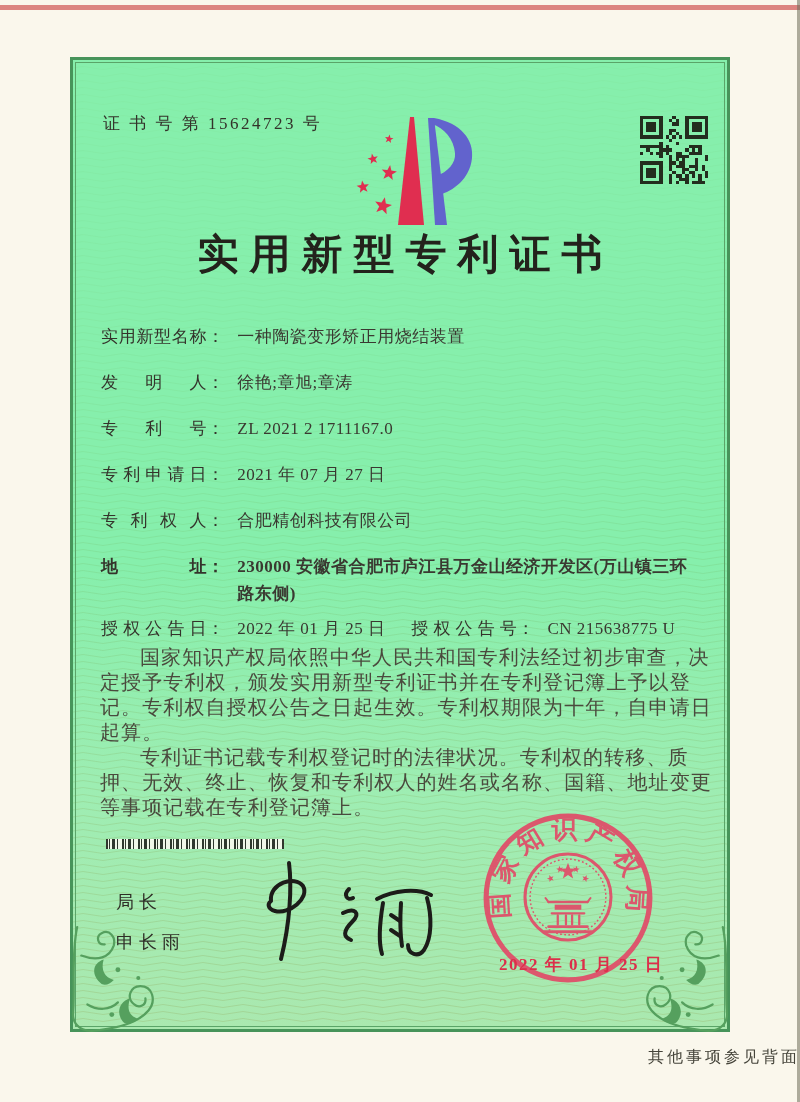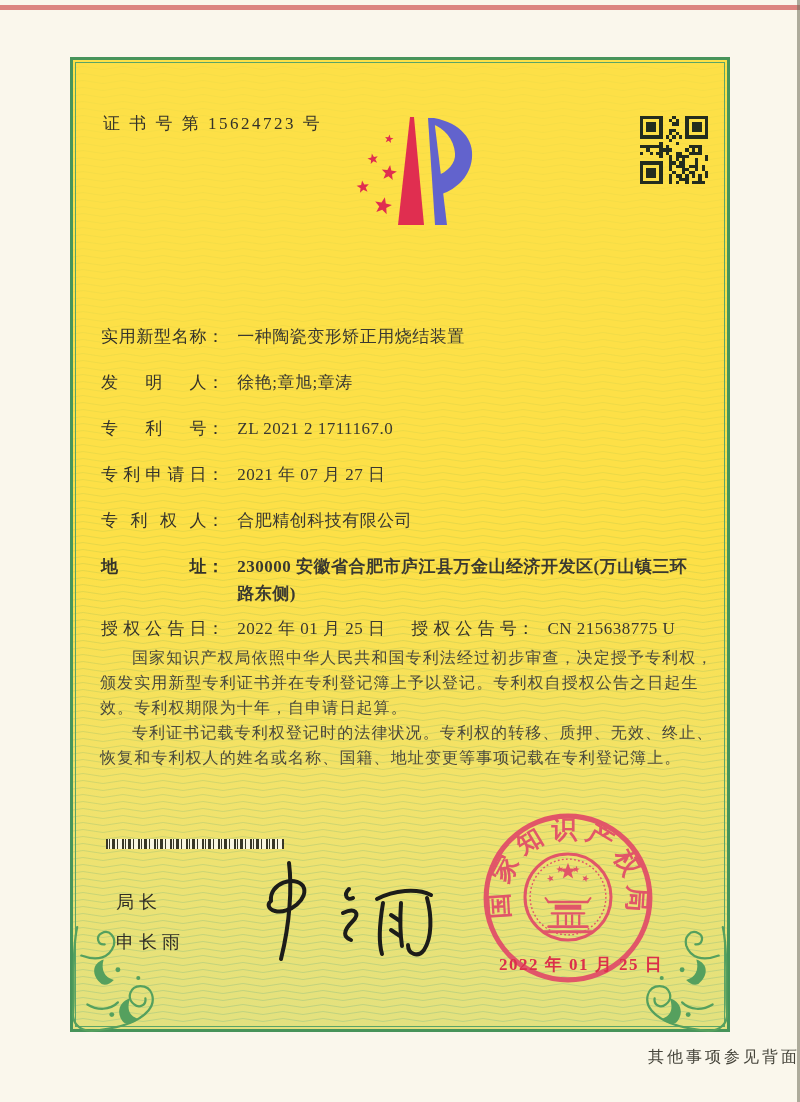--- a/index.html
+++ b/index.html
@@ -9,21 +9,21 @@
     font-family:"Liberation Serif","DejaVu Serif",serif;
     color:#3b3a32;
   }
   .page{position:absolute;inset:0;background:#faf7ec;}
   .scan-top-line{position:absolute;left:0;top:5px;width:100%;height:5px;background:#d15f5c;opacity:.75;}
   .scan-right-line{position:absolute;right:0;top:0;width:3px;height:100%;background:#6d6d5a;opacity:.55;}
 
   
   .frame{
     position:absolute;left:70px;top:57px;width:660px;height:975px;
-    border:3px solid #47945a;background:#fde047;box-sizing:border-box;padding-left:28px;
+    border:3px solid #47945a;background:#86efac;box-sizing:border-box;padding-left:28px;
   }
   .frame .inner-rule{
     position:absolute;inset:2px;border:1px solid #5aa468;pointer-events:none;z-index:5;
   }
   .waves{position:absolute;inset:0;width:100%;height:100%;z-index:0;}
   .tint{
     position:absolute;inset:0;z-index:1;pointer-events:none;
     background:linear-gradient(180deg,rgba(228,240,212,0) 52%,rgba(214,232,193,.30) 76%,rgba(203,226,178,.52) 100%);
   }
   .ornament{position:absolute;width:112px;height:112px;z-index:6;}
@@ -48,21 +48,21 @@
     display:inline-block;width:106px;vertical-align:top;
     text-align:justify;text-align-last:justify;color:#34332b;
   }
   .frow .colon{display:inline-block;vertical-align:top;color:#34332b;}
   .frow .val{display:inline-block;vertical-align:top;margin-left:8px;max-width:452px;color:#3a3931;}
   .frow.addr{margin-bottom:8px;font-weight:bold;}
   .pair2{display:inline-block;margin-left:21px;}
 
   .paras{
     position:absolute;left:27px;top:585px;width:616px;
-    font-size:16px;line-height:25px;letter-spacing:1.1px;color:#4a4a3d;
+    font-size:20px;line-height:25px;letter-spacing:1.1px;color:#4a4a3d;
   }
   .paras p{margin:0;text-indent:2em;}
 
   .barcode{
     position:absolute;left:33px;top:779px;width:178px;height:10px;opacity:.88;
     background:repeating-linear-gradient(90deg,
       #20201c 0 2px,#fbf9f0 2px 3px,#20201c 3px 4px,#fbf9f0 4px 6px,
       #20201c 6px 9px,#fbf9f0 9px 11px,#20201c 11px 12px,#fbf9f0 12px 16px);
   }
 
@@ -477,20 +477,21 @@
           <rect x="6" y="20" width="1" height="1" fill="#232d1e"></rect>
           <rect x="9" y="20" width="1" height="1" fill="#232d1e"></rect>
           <rect x="11" y="20" width="1" height="1" fill="#232d1e"></rect>
           <rect x="14" y="20" width="1" height="1" fill="#232d1e"></rect>
           <rect x="16" y="20" width="1" height="1" fill="#232d1e"></rect>
           <rect x="17" y="20" width="1" height="1" fill="#232d1e"></rect>
           <rect x="18" y="20" width="1" height="1" fill="#232d1e"></rect>
           <rect x="19" y="20" width="1" height="1" fill="#232d1e"></rect>
         </svg>
 
+      <div class="title">实用新型专利证书</div>
 
       <div class="fields">
         <div class="frow">
           <span class="lbl">实用新型名称</span><span class="colon">：</span>
           <span class="val">一种陶瓷变形矫正用烧结装置</span>
         </div>
         <div class="frow">
           <span class="lbl">发明人</span><span class="colon">：</span>
           <span class="val">徐艳;章旭;章涛</span>
         </div>

